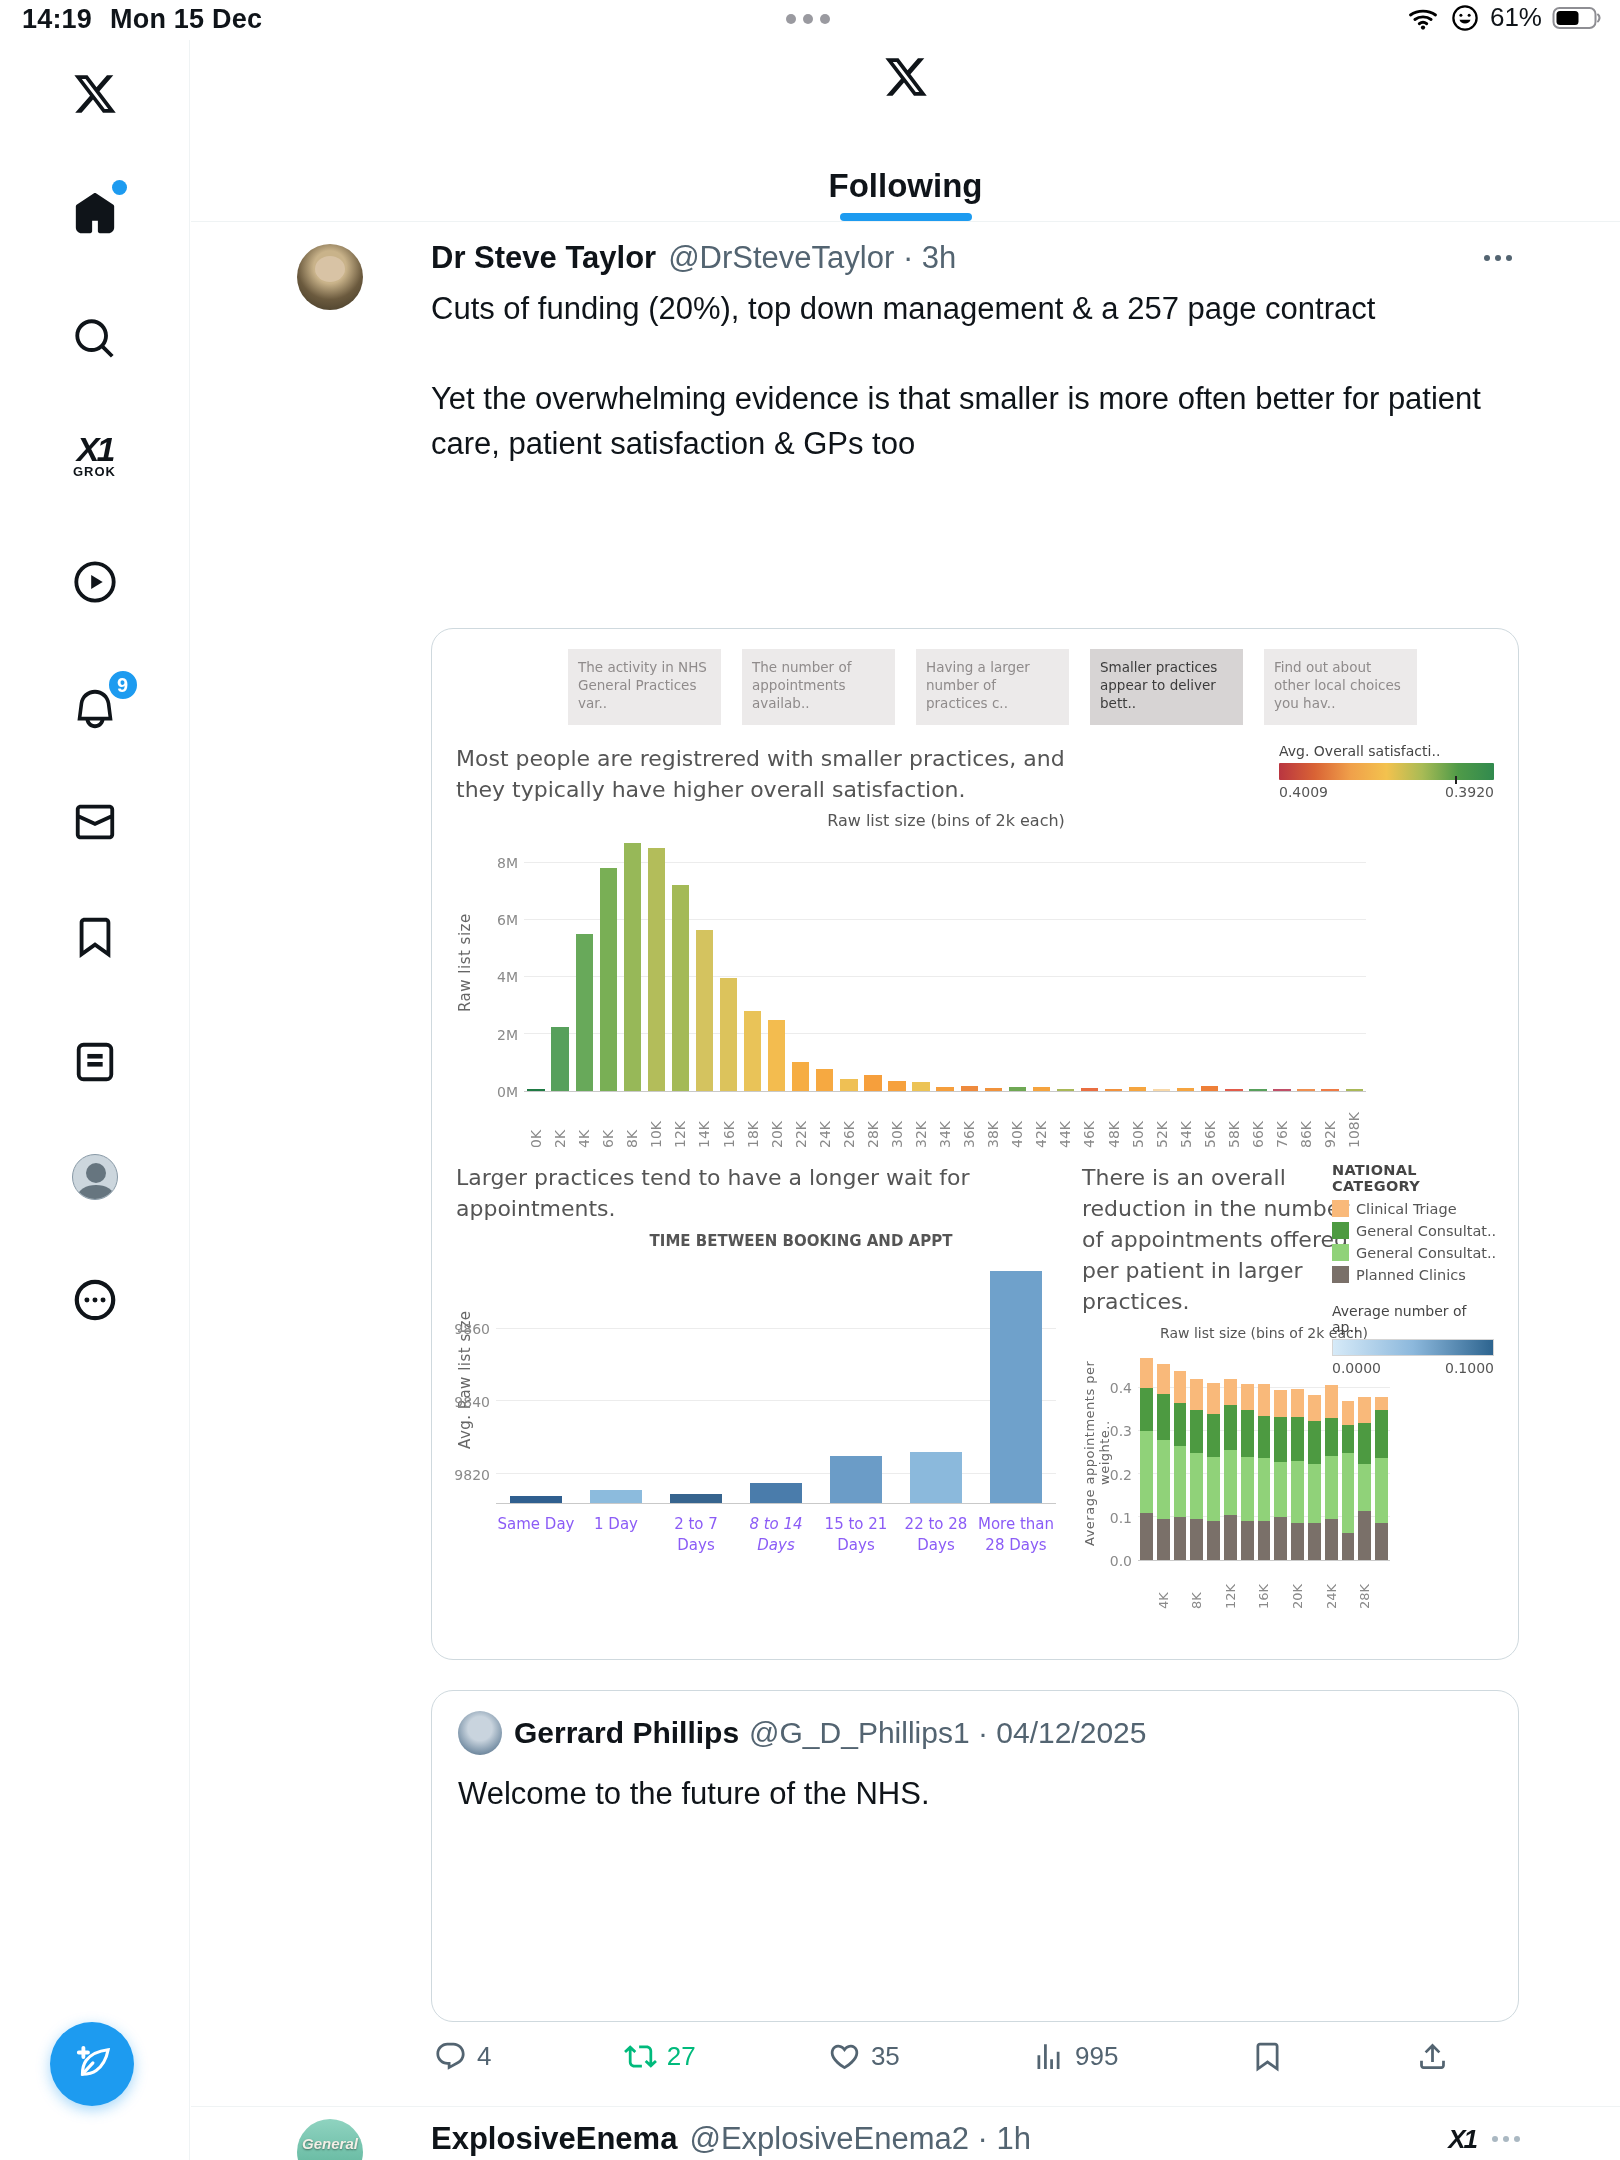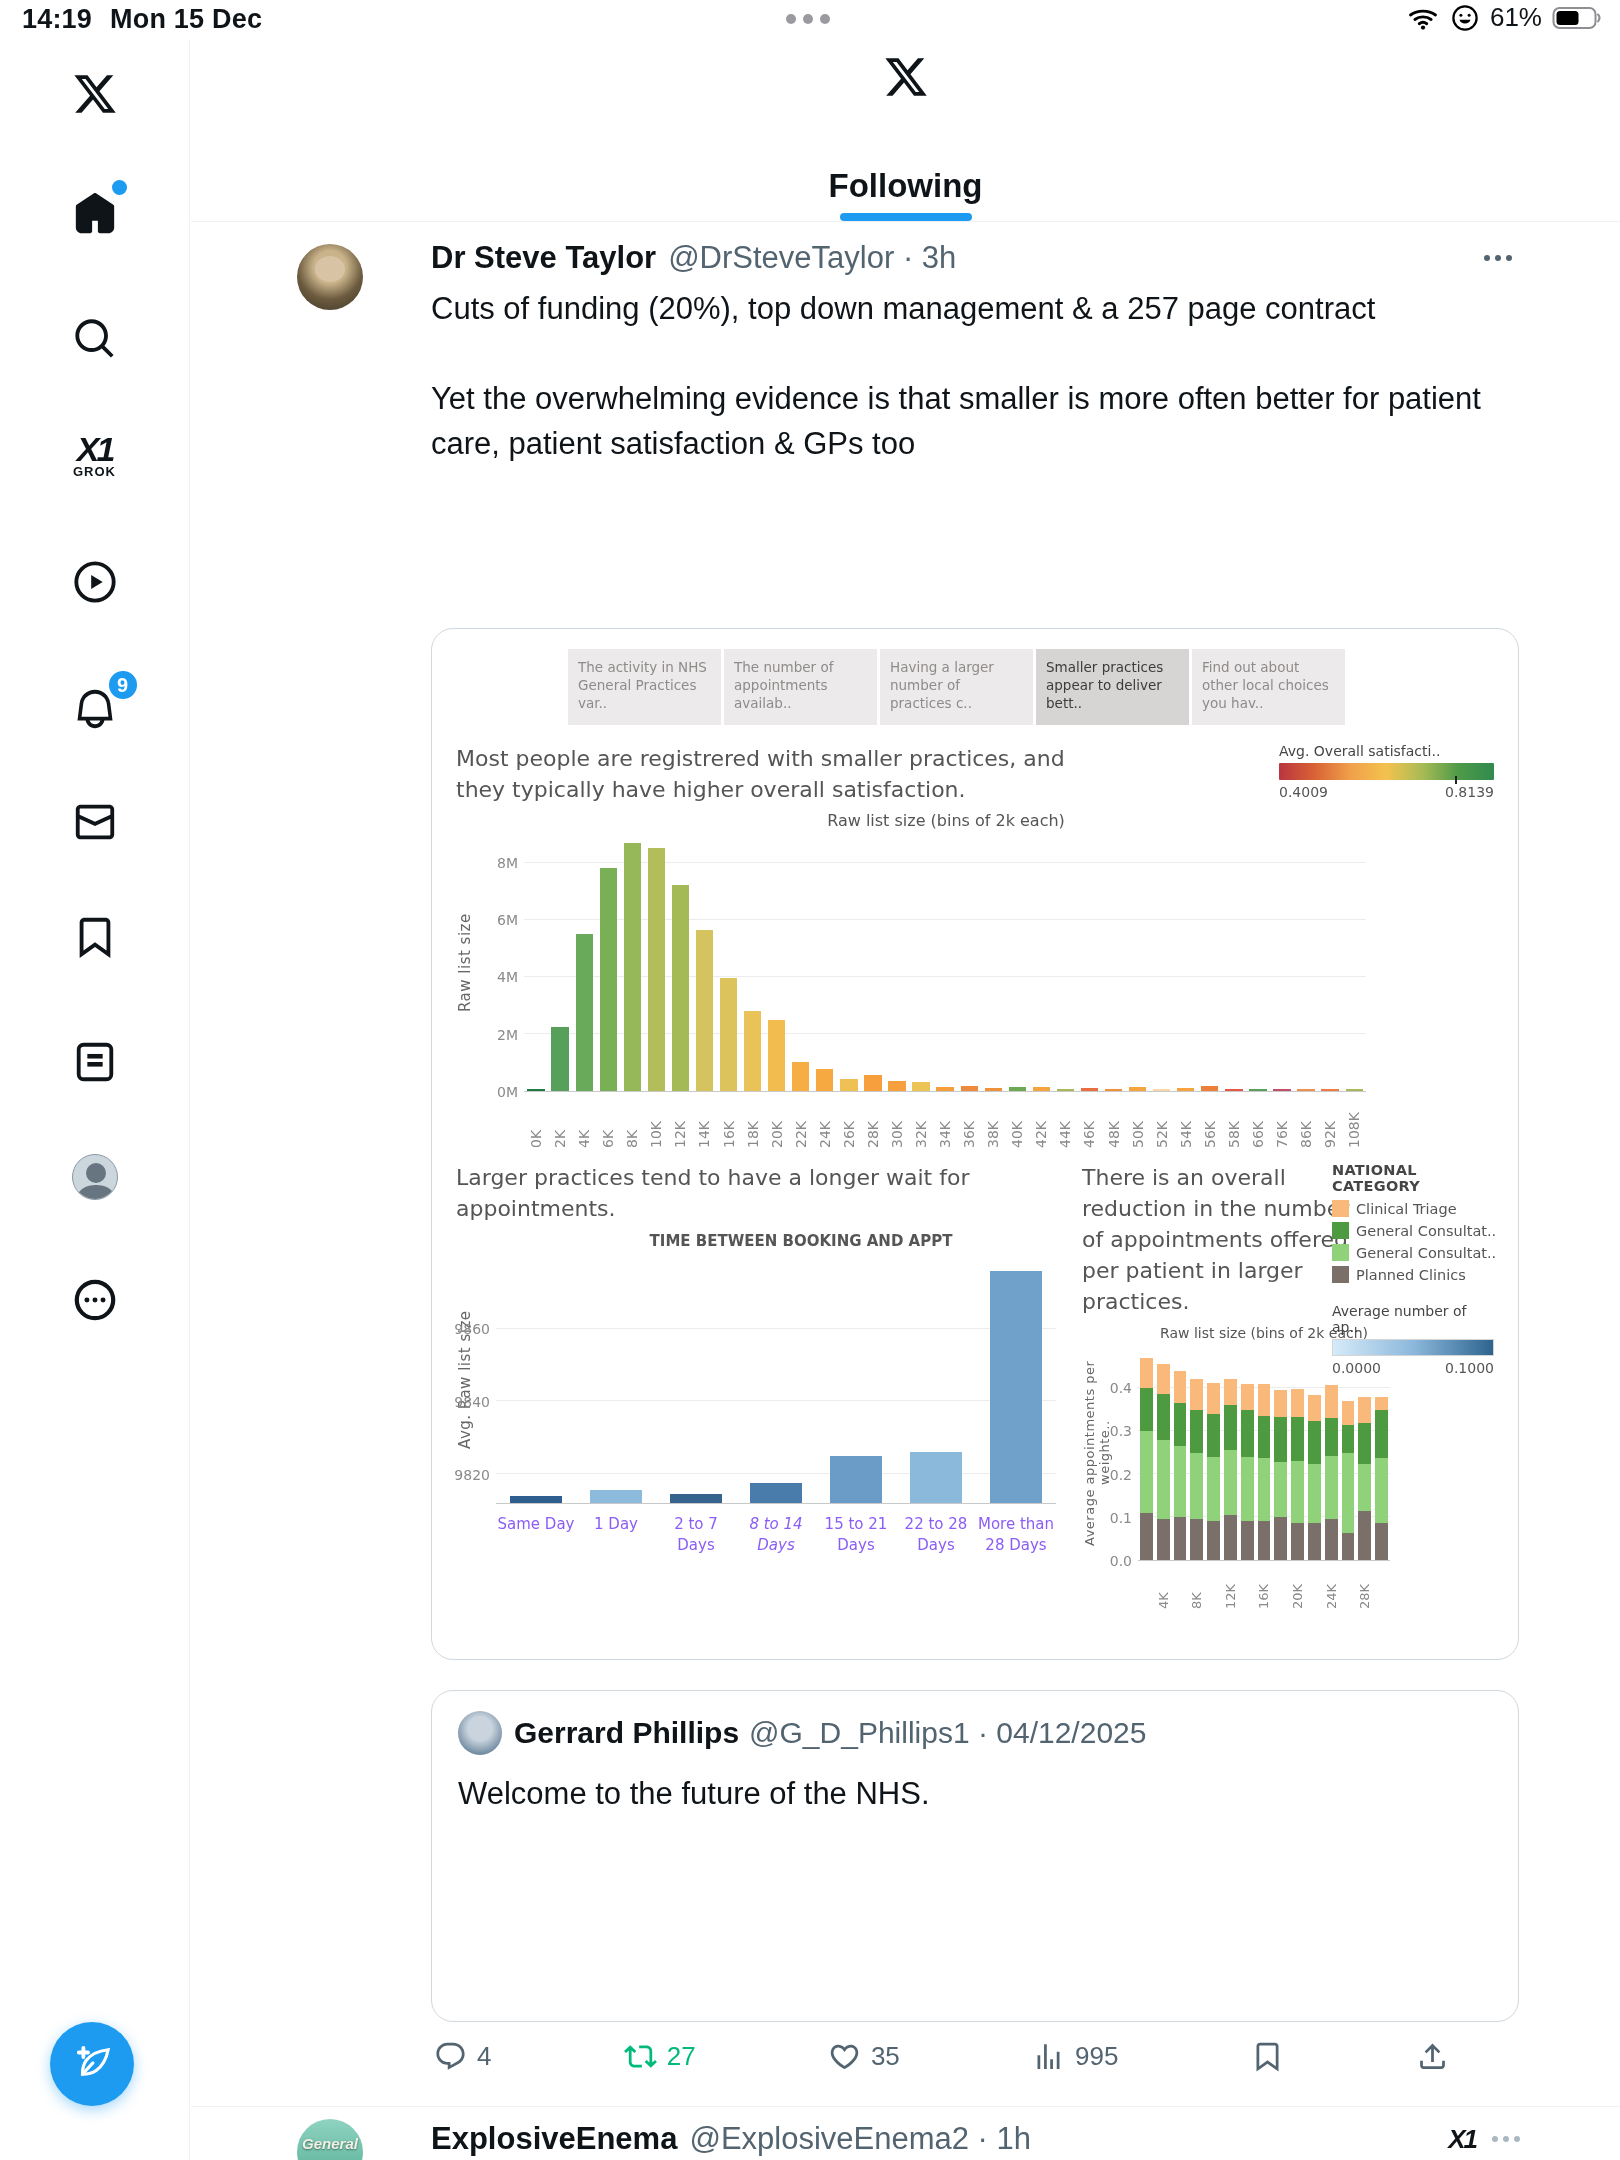--- a/index.html
+++ b/index.html
@@ -55,21 +55,21 @@
   .namerow .meta { color:#536471; margin-left:12px; font-weight:400; }
   .namerow .spacer { flex:1; }
   .tweet-text { position:absolute; left:240px; top:64px; width:1090px; font-size:31px; line-height:45px; color:#0f1419; }
   .tweet-text p { margin-bottom:45px; }
 
   
   .viz-card { position:absolute; left:240px; top:406px; width:1088px; height:1032px;
               border:1px solid #cfd9de; border-radius:22px; padding:20px 24px; overflow:hidden;
               font-family:"DejaVu Sans", sans-serif; background:#fff; }
   .viz-title { font-size:24px; color:#3c3c3c; margin-bottom:10px; }
-  .viz-tabs { display:flex; gap:3px; margin-left:112px; margin-bottom:18px; }
+  .viz-tabs { display:flex; gap:21px; margin-left:112px; margin-bottom:18px; }
   .viz-tab { width:153px; height:76px; background:#eceaea; color:#8f8b8b; font-size:13.5px; line-height:18px;
              padding:9px 10px; cursor:pointer; }
   .viz-tab.sel { background:#d7d4d4; color:#3c3c3c; }
   .viz-introrow { display:flex; margin-bottom:6px; }
   .viz-intro { width:660px; font-size:22px; line-height:31px; color:#555; }
   .leg-sat { margin-left:auto; width:215px; }
   .leg-title { font-size:14px; color:#454545; margin-bottom:4px; }
   .grad-sat { position:relative; height:17px; border-radius:1px;
               background:linear-gradient(to right,#b93540,#d96335,#f0a04a,#f3c24e,#a8bb55,#4f9a48,#318a4e); }
   .grad-tick { position:absolute; bottom:-4px; left:82%; width:2px; height:8px; background:#222; }
@@ -291,21 +291,21 @@
 
       <div class="viz-introrow">
         <div class="viz-intro">Most people are registrered with smaller practices, and they typically have higher overall satisfaction.</div>
         <div class="leg-sat">
           <div class="leg-title">Avg. Overall satisfacti..</div>
           <div class="grad-sat">
               <span class="grad-tick"></span>
             </div>
           <div class="leg-minmax">
             <span>0.4009</span>
-            <span>0.8139</span>
+            <span>0.3920</span>
           </div>
         </div>
       </div>
 
       <div id="chart1">
         <div class="chart-title" style="margin-left:70px">Raw list size (bins of 2k each)</div>
         <div class="chart-body" style="margin-top:4px">
           <div class="ylab-rot" style="width:22px;height:258px">Raw list size</div>
           <div class="ygut" id="c1yt" style="width:46px;height:258px">
               <div class="yt" style="bottom: 0%;">0M</div>

